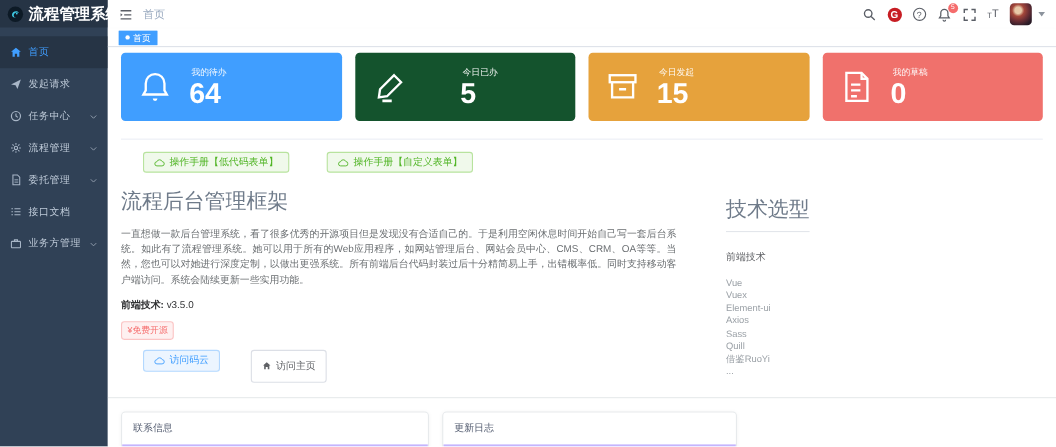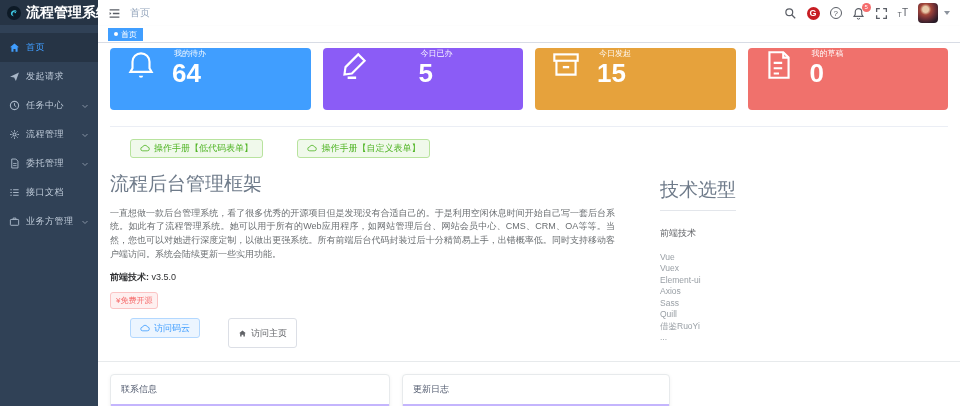--- a/index.html
+++ b/index.html
@@ -42,22 +42,22 @@
   .tags-bar { height:17px; background:#fff; border-bottom:1px solid #d8dce5; box-shadow:0 1px 3px rgba(0,21,41,.06);
     display:flex; align-items:center; padding:0 10px; }
   .tag { display:inline-flex; align-items:center; gap:3px; background:#409EFF; border:1px solid #409EFF; color:#fff;
     font-size:8px; height:13px; padding:0 5px; cursor:pointer; }
   .tag .dot { width:4px; height:4px; border-radius:50%; background:#fff; }
 
   
   .content { flex:1; background:#fff; overflow:hidden; display:flex; flex-direction:column; }
   .panel-top { padding:5px 12px 0 12px; }
   .stats { display:flex; gap:12px; }
-  .stat-card { flex:1; height:62px; border-radius:4px; color:#fff; display:flex; align-items:flex-start; padding:0 14px; gap:14px; cursor:pointer; }
-  .stat-card.c-blue { background:#409EFF; } .stat-card.c-green { background:#8b5cf6;gap:48px; }
+  .stat-card { flex:1; height:62px; border-radius:4px; color:#fff; display:flex; align-items:center; padding:0 14px; gap:14px; cursor:pointer; }
+  .stat-card.c-blue { background:#409EFF; } .stat-card.c-green { background:#14532d;gap:48px; }
   .stat-card.c-orange { background:#E6A23C; } .stat-card.c-red { background:#F0716C; }
   .stat-ic { width:34px; height:34px; flex-shrink:0; }
   .stat-txt { display:flex; flex-direction:column; }
   .stat-label { font-size:8px; opacity:.95; margin-bottom:1px; padding-left:2px; }
   .stat-value { font-size:26px; font-weight:bold; line-height:1; }
 
   .hr { border:none; border-top:1px solid #ebeef5; margin:16px 0 11px 0; }
 
   .cols { display:flex; }
   .col-left { width:505px; flex-shrink:0; }

